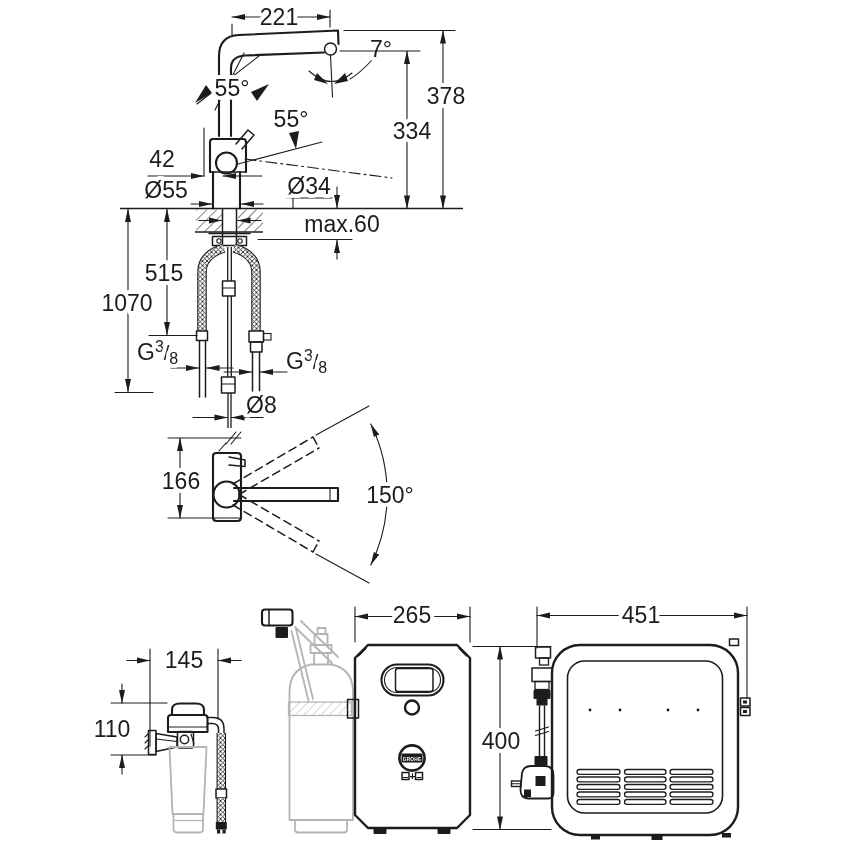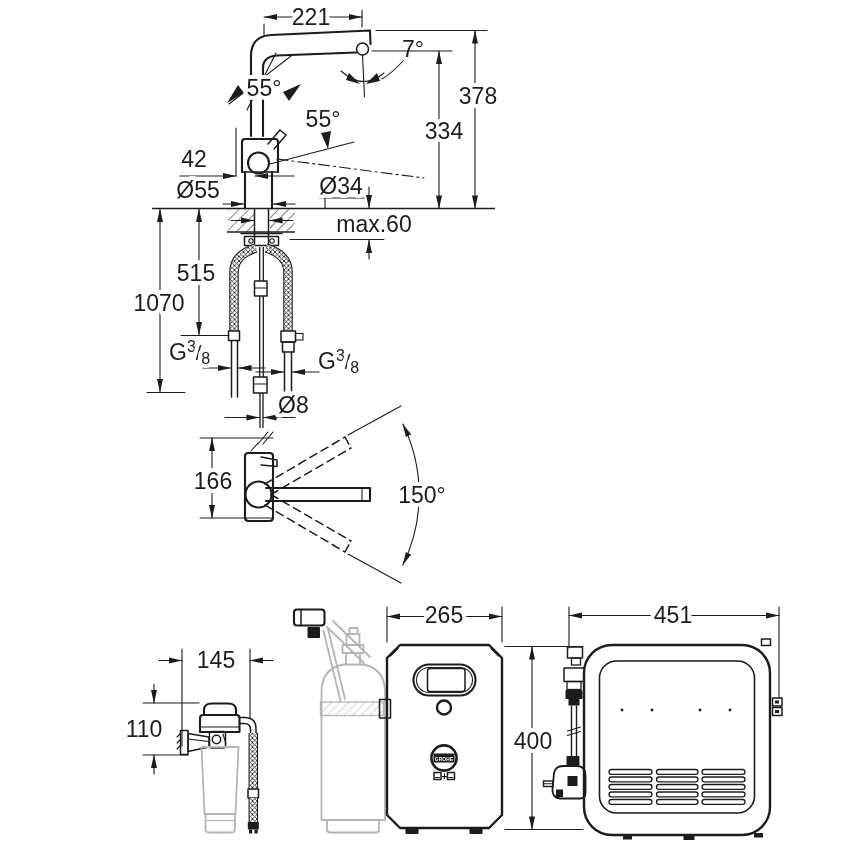--- a/index.html
+++ b/index.html
@@ -1,17 +1,17 @@
 <!DOCTYPE html>
 <html><head>
 <meta charset="utf-8">
 <style>
   html,body { margin:0; padding:0; background:#fff; }
   .stage { width:774px; height:850px; position:relative; background:#fff; overflow:hidden;
-           font-family:"Liberation Sans", sans-serif;margin-left:32px; }
+           font-family:"Liberation Sans", sans-serif; }
   svg { display:block; }
   .o   { fill:none; stroke:#1c1c1c; stroke-width:2.1; stroke-linejoin:round; stroke-linecap:round; }
   .o2  { fill:none; stroke:#1c1c1c; stroke-width:2.4; stroke-linejoin:round; stroke-linecap:round; }
   .o15 { fill:none; stroke:#1c1c1c; stroke-width:1.5; stroke-linejoin:round; stroke-linecap:round; }
   .t   { fill:none; stroke:#1c1c1c; stroke-width:1.1; stroke-linecap:round; }
   .t13 { fill:none; stroke:#1c1c1c; stroke-width:1.3; }
   .g   { fill:none; stroke:#b4b4b4; stroke-width:1.8; stroke-linejoin:round; stroke-linecap:round; }
   .g12 { fill:none; stroke:#b4b4b4; stroke-width:1.2; }
   .ink { fill:#1c1c1c; stroke:none; }
   .dim { font-family:"Liberation Sans", sans-serif; font-size:23px; fill:#1c1c1c;

